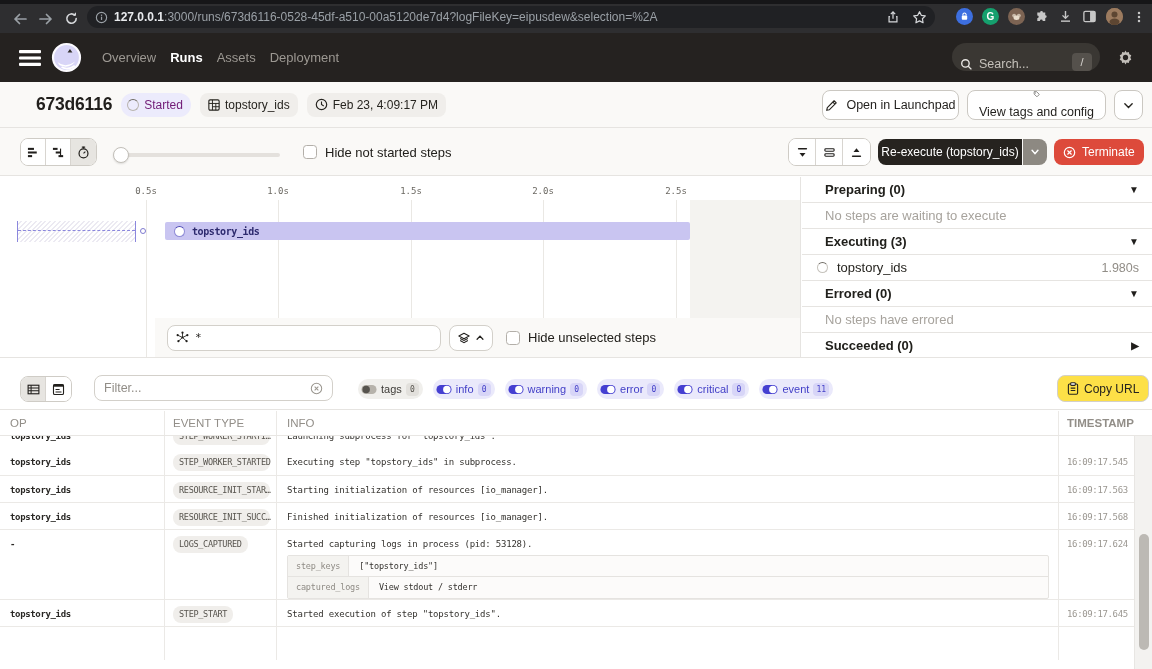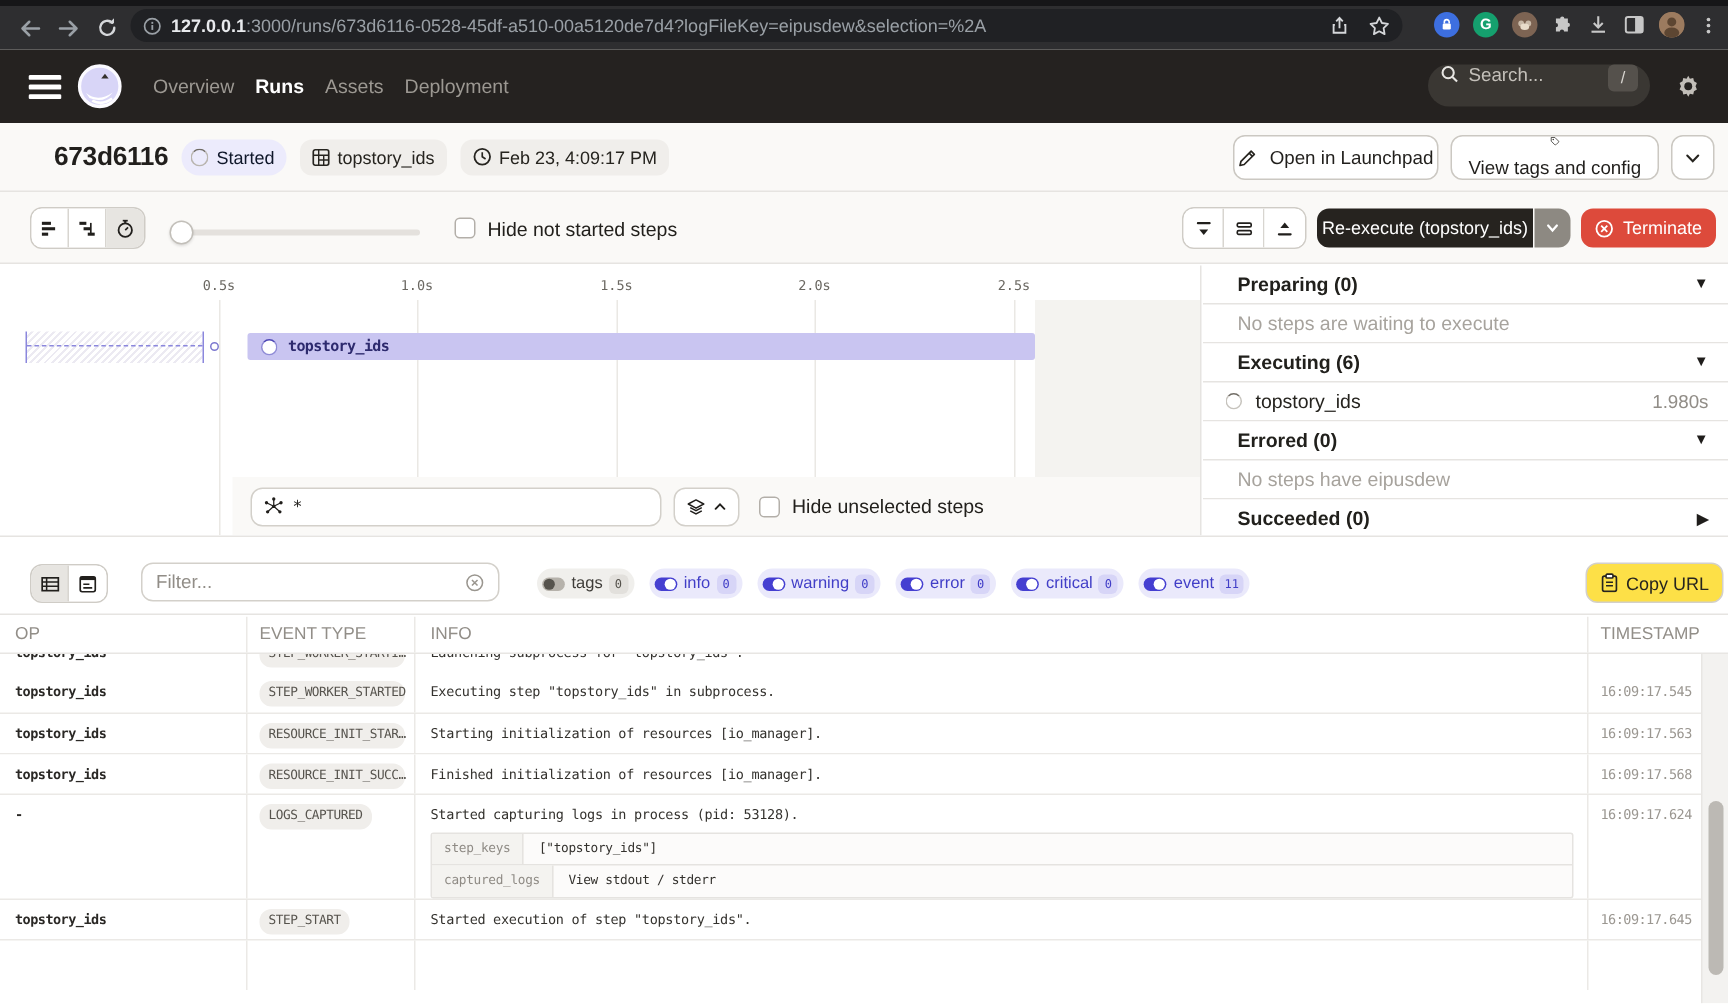--- a/index.html
+++ b/index.html
@@ -16,28 +16,28 @@
   .url-text { font-size:12px; color:#9aa0a6; white-space:nowrap; overflow:hidden; margin-left:6px; flex:1; }
   .url-text b { color:#e8eaed; font-weight:bold; }
   .ext-row { position:absolute; right:6px; top:4px; height:25px; display:flex; align-items:center; gap:9px; }
   .ext { width:17px; height:17px; border-radius:50%; display:flex; align-items:center; justify-content:center; font-size:10px; font-weight:bold; color:#fff; }
 
   
   #dnav { position:absolute; top:33px; left:0; width:1152px; height:49px; background:#252220; display:flex; align-items:center; }
   .nav-links { display:flex; gap:14px; margin-left:20px; }
   .nav-link { font-size:13px; color:#9c9892; padding:4px 0; }
   .nav-link.active { color:#ffffff; font-weight:bold; }
-  .searchpill { position:absolute; left:952px; top:10px; width:148px; height:28px; background:#3a3733; border-radius:14px; display:flex; align-items:flex-start; padding:0 8px; }
+  .searchpill { position:absolute; left:952px; top:10px; width:148px; height:28px; background:#3a3733; border-radius:14px; display:flex; align-items:flex-end; padding:0 8px; }
   .searchpill .ph { color:#c4c0ba; font-size:12.5px; margin-left:6px; flex:1; }
   .slash { width:20px; height:18px; background:#55514c; border-radius:4px; color:#d8d5d0; font-size:11px; display:flex; align-items:center; justify-content:center; }
 
   
   #runheader { position:absolute; top:82px; left:0; width:1152px; height:46px; background:#faf9f7; border-bottom:1px solid #e6e4e1; display:flex; align-items:center; }
   .runtitle { font-size:17.5px; font-weight:bold; color:#211f1c; margin-left:36px; letter-spacing:-0.2px; }
-  .badge-started { margin-left:9px; height:24px; border-radius:12px; background:#ecebfc; color:#0f172a; font-size:12px; display:flex; align-items:center; gap:5px; padding:0 8px 0 6px; }
+  .badge-started { margin-left:9px; height:24px; border-radius:12px; background:#ecebfc; color:#701a75; font-size:12px; display:flex; align-items:center; gap:5px; padding:0 8px 0 6px; }
   .htag { margin-left:9px; height:24px; border-radius:8px; background:#f0eeeb; color:#26241f; font-size:12px; display:flex; align-items:center; gap:5px; padding:0 8px; }
   .hbtns { position:absolute; right:9px; top:8px; display:flex; gap:8px; }
   .wbtn { height:30px; background:#fff; border:1px solid #cbc8c2; border-radius:8px; display:flex; align-items:center; gap:8px; padding:0 12px; font-size:12.5px; color:#211f1c; }
   .wbtn.iconly { width:29px; padding:0; justify-content:center; }
 
   
   #gtoolbar { position:absolute; top:128px; left:0; width:1152px; height:48px; background:#faf9f7; border-bottom:1px solid #e6e4e1; }
   .seg-group { position:absolute; display:flex; background:#fff; border:1px solid #cfccc6; border-radius:8px; overflow:hidden; }
   .seg { width:25px; height:26px; display:flex; align-items:center; justify-content:center; border-right:1px solid #d8d5d0; background:#fff; }
   .seg:last-child { border-right:none; }
@@ -99,21 +99,21 @@
 
   
   #logtable { position:absolute; top:411px; left:0; width:1152px; height:258px; background:#fff; overflow:hidden; }
   .lt-header { display:flex; height:25px; border-bottom:1px solid #e8e6e3; color:#928e88; font-size:11.5px; align-items:center; }
   .lt-row { display:flex; border-bottom:1px solid #ebe9e6; background:#fff; }
   .c-op { width:165px; flex:none; border-right:1px solid #ebe9e6; padding:5px 8px 0 10px; line-height:13px; }
   .c-ev { width:112px; flex:none; border-right:1px solid #ebe9e6; padding:5px 6px 0 8px; line-height:14px; }
   .c-info { width:782px; flex:none; border-right:1px solid #ebe9e6; padding:5px 10px 0 10px; line-height:13px; }
   .c-ts { flex:1; padding:5px 4px 0 8px; line-height:13px; }
   .lt-header .c-op, .lt-header .c-ev, .lt-header .c-info, .lt-header .c-ts { padding-top:0; display:flex; align-items:center; border-right:1px solid #ebe9e6; height:100%; }
-  .lt-header .c-ts { border-right:none; }
+  .lt-header .c-ts { border-right:none;font-weight:bold; }
   .optext { font-family:"DejaVu Sans Mono", monospace; font-size:9px; letter-spacing:-0.35px; font-weight:bold; color:#2a2825; }
   .evtag { display:inline-block; max-width:100%; background:#f0eeeb; border-radius:8px; padding:3px 6px 3px 6px; font-family:"DejaVu Sans Mono", monospace; font-size:8.5px; line-height:11px; letter-spacing:-0.3px; color:#57544e; white-space:nowrap; }
   .infotext { font-family:"DejaVu Sans Mono", monospace; font-size:9px; letter-spacing:-0.2px; color:#34322e; }
   .tstext { font-family:"DejaVu Sans Mono", monospace; font-size:9px; letter-spacing:-0.35px; color:#9b9791; }
   .partial-clip { height:12px; overflow:hidden; position:relative; }
   .partial-clip .lt-row { margin-top:-14px; border-bottom:none; }
   .metatable { margin-top:4px; width:762px; border:1px solid #e5e3e0; border-radius:2px; background:#fcfbfa; }
   .metarow { display:flex; border-bottom:1px solid #e5e3e0; height:21px; align-items:center; }
   .metarow:last-child { border-bottom:none; }
   .metakey { background:#f4f3f0; border-right:1px solid #e5e3e0; color:#8f8b85; font-family:"DejaVu Sans Mono", monospace; font-size:8.5px; letter-spacing:-0.2px; padding:0 8px; height:100%; display:flex; align-items:center; flex:none; }
@@ -402,33 +402,33 @@
       </div>
     </div>
 
     <div id="steppanel">
       <div class="sp-header">
         <span>Preparing (0)</span>
         <span class="caret">▼</span>
       </div>
       <div class="sp-empty">No steps are waiting to execute</div>
       <div class="sp-header">
-        <span>Executing (6)</span>
+        <span>Executing (3)</span>
         <span class="caret">▼</span>
       </div>
       <div class="sp-step">
         <span class="spin s11"></span>
         <span>topstory_ids</span>
         <span class="dur">1.980s</span>
       </div>
       <div class="sp-header">
         <span>Errored (0)</span>
         <span class="caret">▼</span>
       </div>
-      <div class="sp-empty">No steps have eipusdew</div>
+      <div class="sp-empty">No steps have errored</div>
       <div class="sp-header">
         <span>Succeeded (0)</span>
         <span class="caret">▶</span>
       </div>
     </div>
   </div>
 
   <div id="logbar">
     <div class="seg-group" id="logviewseg">
       <div class="seg sel">

